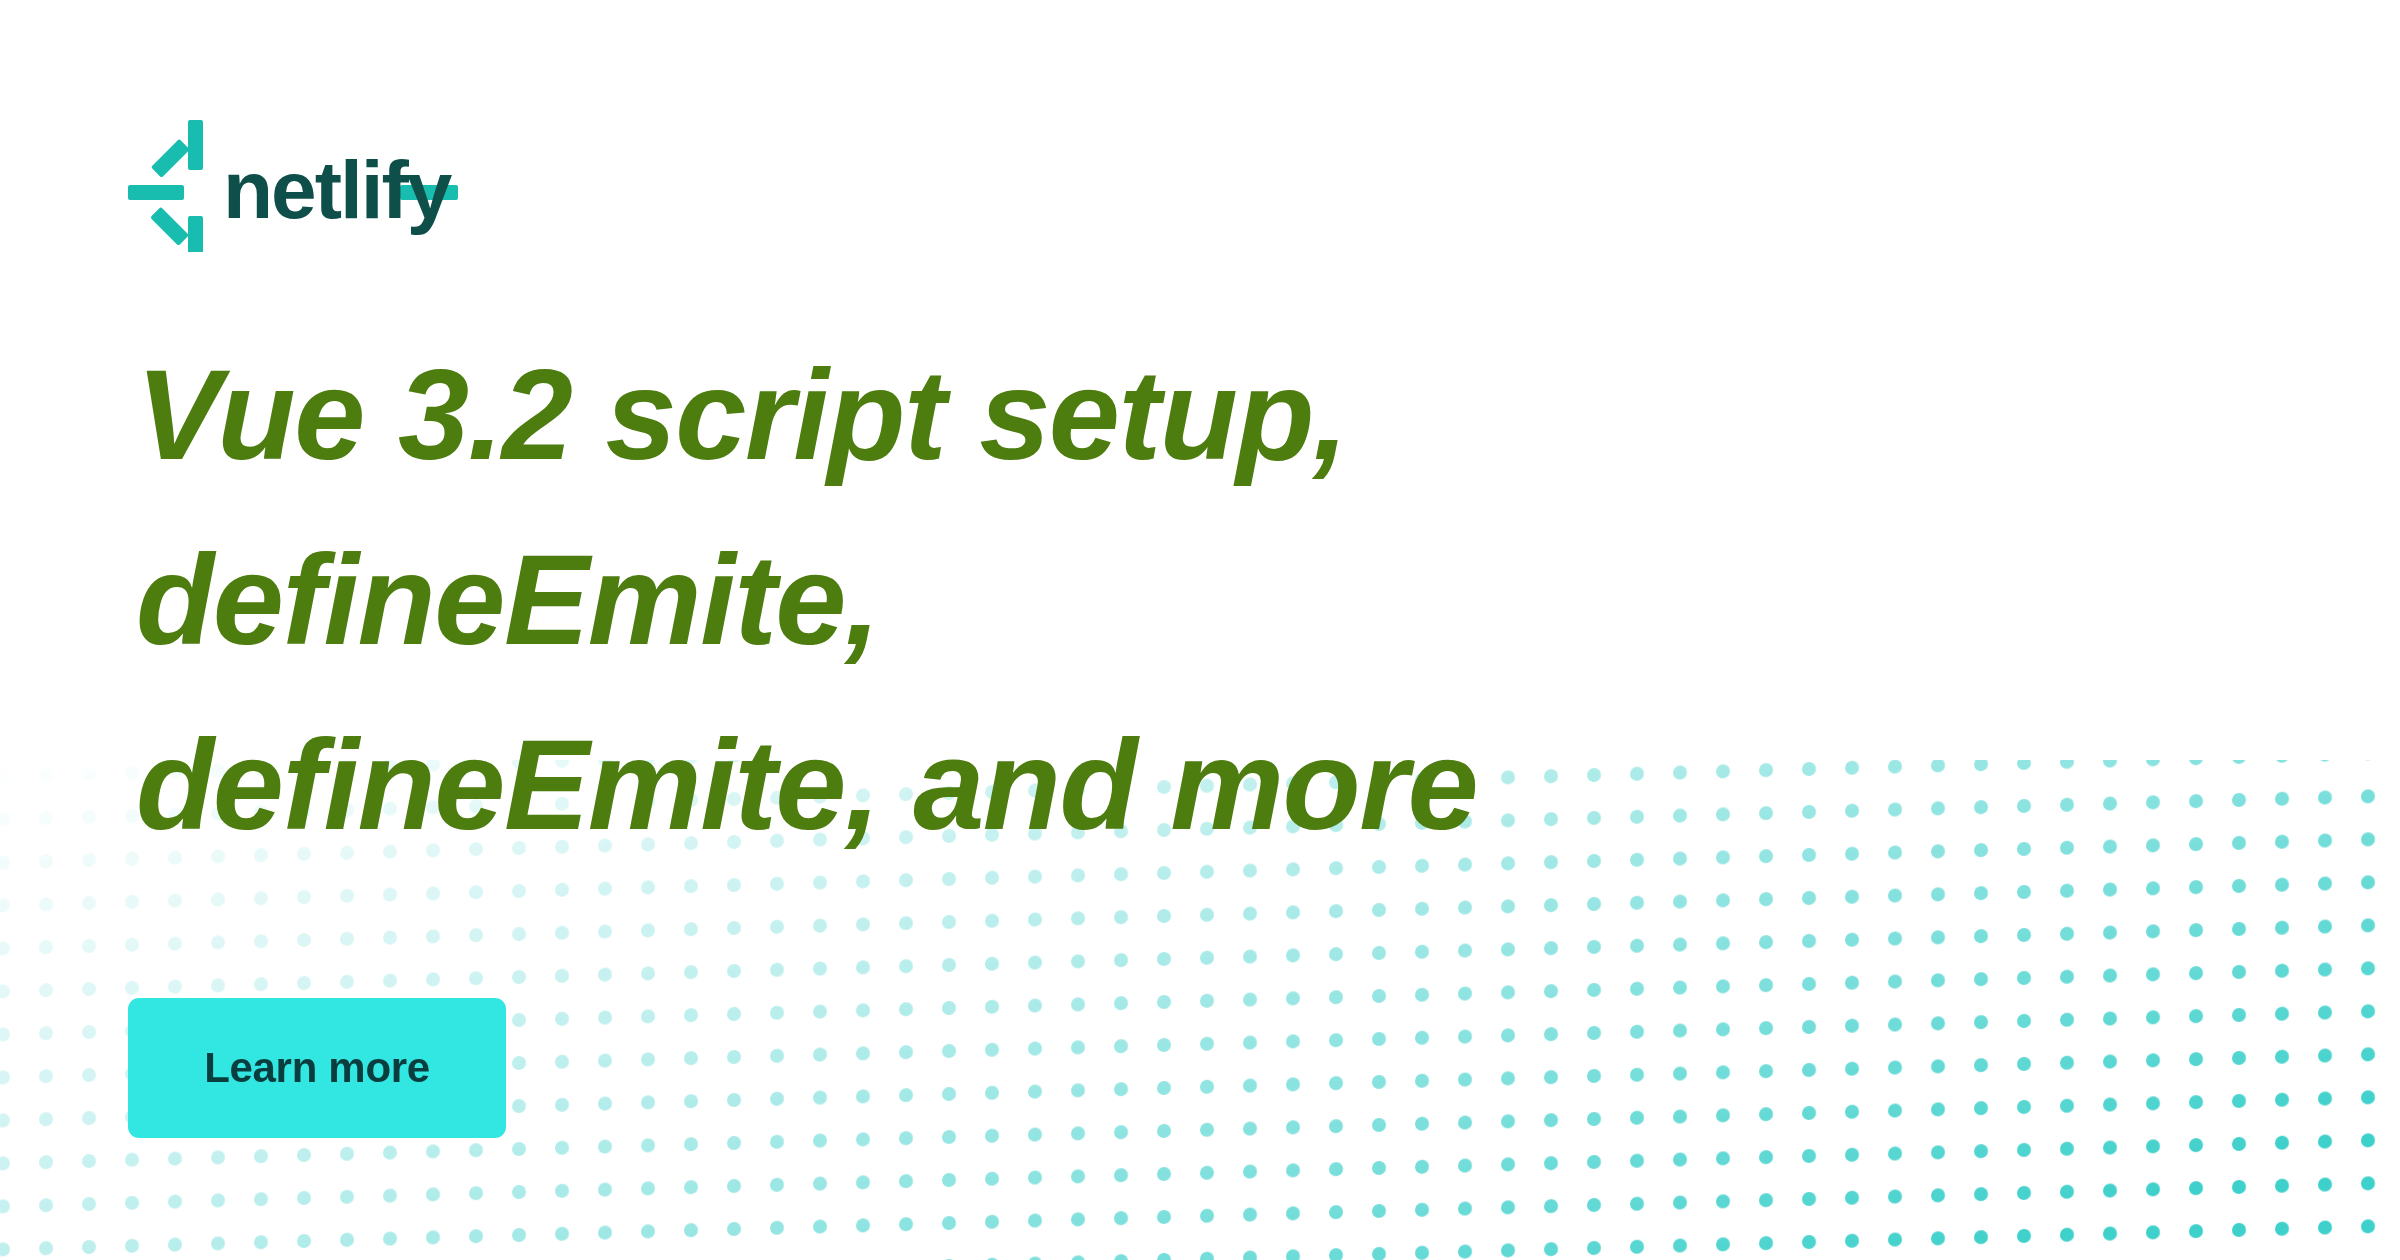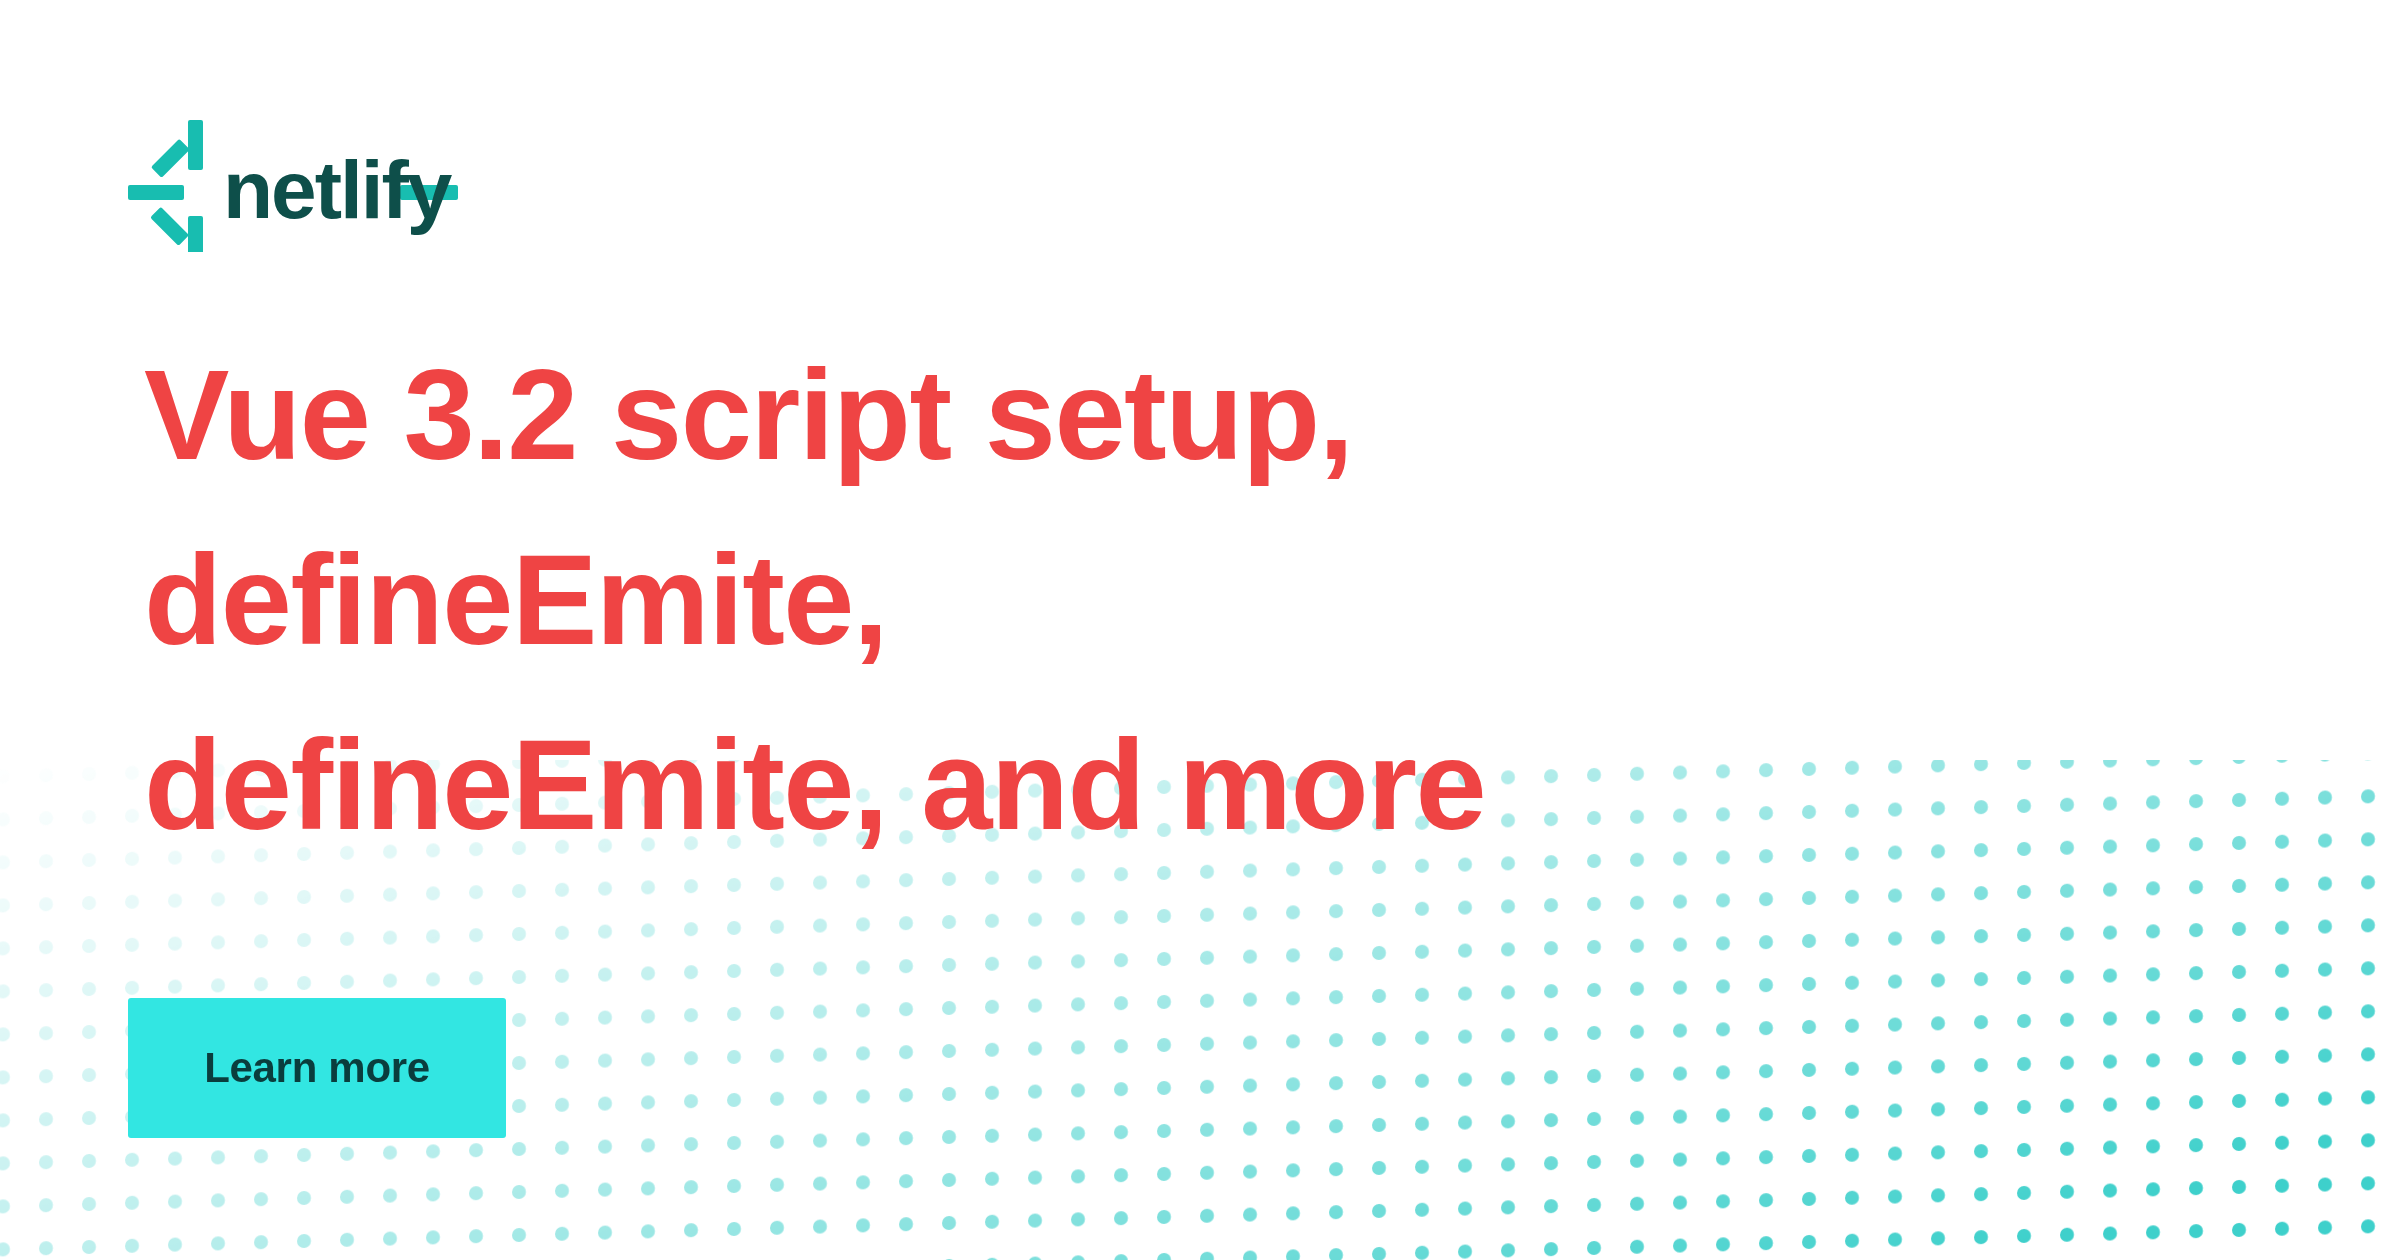--- a/index.html
+++ b/index.html
@@ -53,50 +53,51 @@
     left: 0;
     top: 120px;
     width: 330px;
     height: 132px;
   }
   .logo svg { display: block; }
 
   
   .headline {
     position: absolute;
-    left: 16px;
+    left: 8px;
     top: 322px;
     width: 1700px;
     font-size: 128px;
     line-height: 185px;
     font-weight: 700;
     letter-spacing: -1.5px;
-    color: #ef4444;
+    color: #4d7c0f;
     white-space: nowrap;
+    font-style: italic;
   }
   .headline .line { display: block; }
 
   
   .cta {
     position: absolute;
     left: 0;
     top: 998px;
     min-width: 378px;
     height: 140px;
     padding: 0 54px;
     display: inline-flex;
     align-items: center;
     justify-content: center;
     background: #32E6E2;
     color: #0A3D3D;
     font-size: 42px;
     font-weight: 700;
     letter-spacing: -0.3px;
     border: none;
-    border-radius: 3px;
+    border-radius: 11px;
     cursor: pointer;
     font-family: "Liberation Sans", "DejaVu Sans", sans-serif;
   }
 </style>
 </head>
 <body>
 
 <div class="hero">
 
   <div class="dot-field">

